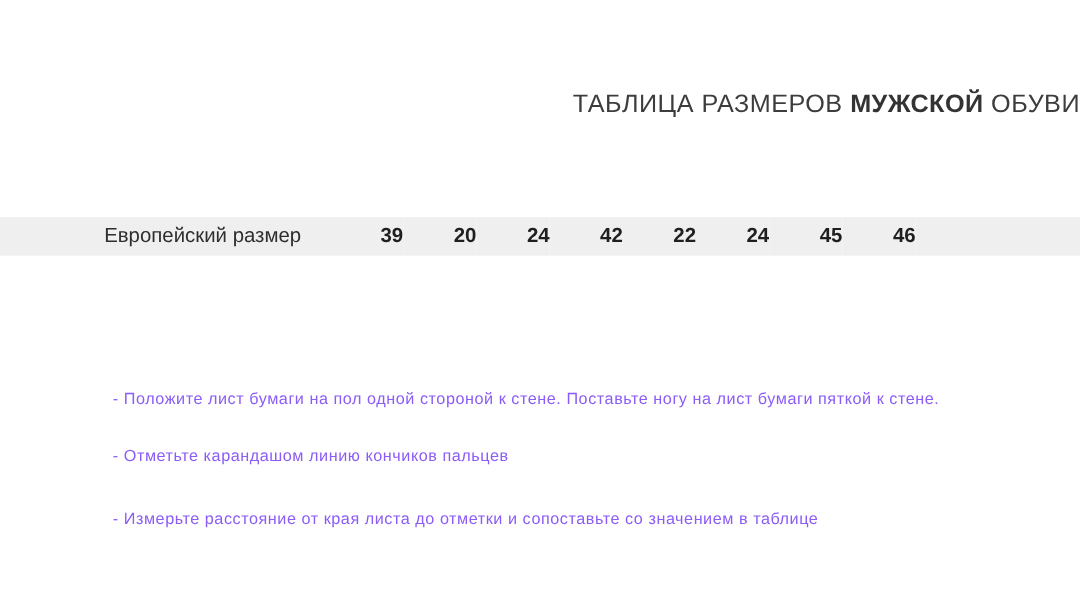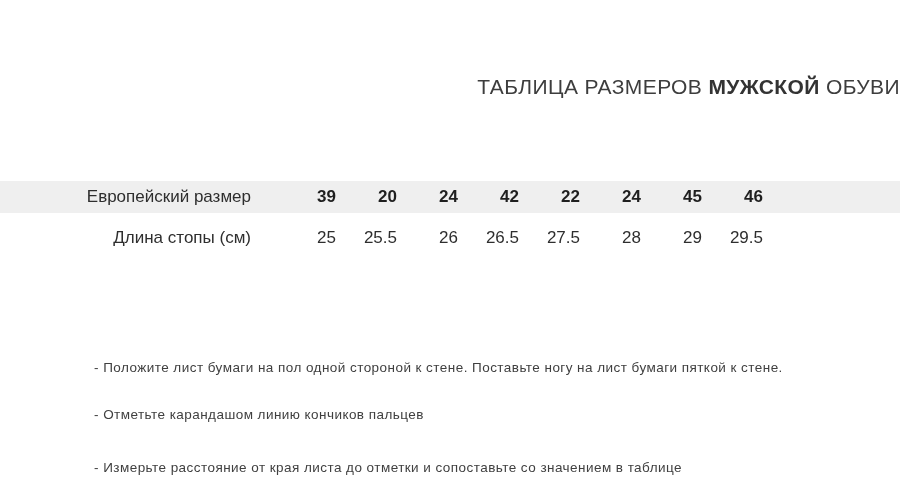--- a/index.html
+++ b/index.html
@@ -48,23 +48,22 @@
   tr.body-row { background: #ffffff; height: 50px; }
   td.label-cell { text-align: right; padding-right: 24px !important; }
   td.value-cell { text-align: right; }
 
   
   .instruction {
     position: absolute;
     left: 94px;
     font-size: 13.5px;
     letter-spacing: 0.45px;
-    color: #404040;
+    color: #8b5cf6;
     white-space: nowrap;
-    margin-top: 35px;
   }
   .instruction.i0 { top: 325px; }
   .instruction.i1 { top: 372px; }
   .instruction.i2 { top: 425px; }
 </style>
 </head>
 <body>
 
 <div class="title">
   <span>ТАБЛИЦА РАЗМЕРОВ </span><span class="bold">МУЖСКОЙ</span><span> ОБУВИ</span>
@@ -89,30 +88,18 @@
       <td class="value-cell">39</td>
       <td class="value-cell">20</td>
       <td class="value-cell">24</td>
       <td class="value-cell">42</td>
       <td class="value-cell">22</td>
       <td class="value-cell">24</td>
       <td class="value-cell">45</td>
       <td class="value-cell">46</td>
       <td></td>
     </tr>
-    <tr class="body-row">
-      <td class="label-cell">Длина стопы (см)</td>
-      <td class="value-cell">25</td>
-      <td class="value-cell">25.5</td>
-      <td class="value-cell">26</td>
-      <td class="value-cell">26.5</td>
-      <td class="value-cell">27.5</td>
-      <td class="value-cell">28</td>
-      <td class="value-cell">29</td>
-      <td class="value-cell">29.5</td>
-      <td></td>
-    </tr>
   </tbody>
 </table>
 
 <div class="instruction i0">- Положите лист бумаги на пол одной стороной к стене. Поставьте ногу на лист бумаги пяткой к стене.</div>
 <div class="instruction i1">- Отметьте карандашом линию кончиков пальцев</div>
 <div class="instruction i2">- Измерьте расстояние от края листа до отметки и сопоставьте со значением в таблице</div>
 
 </body></html>

